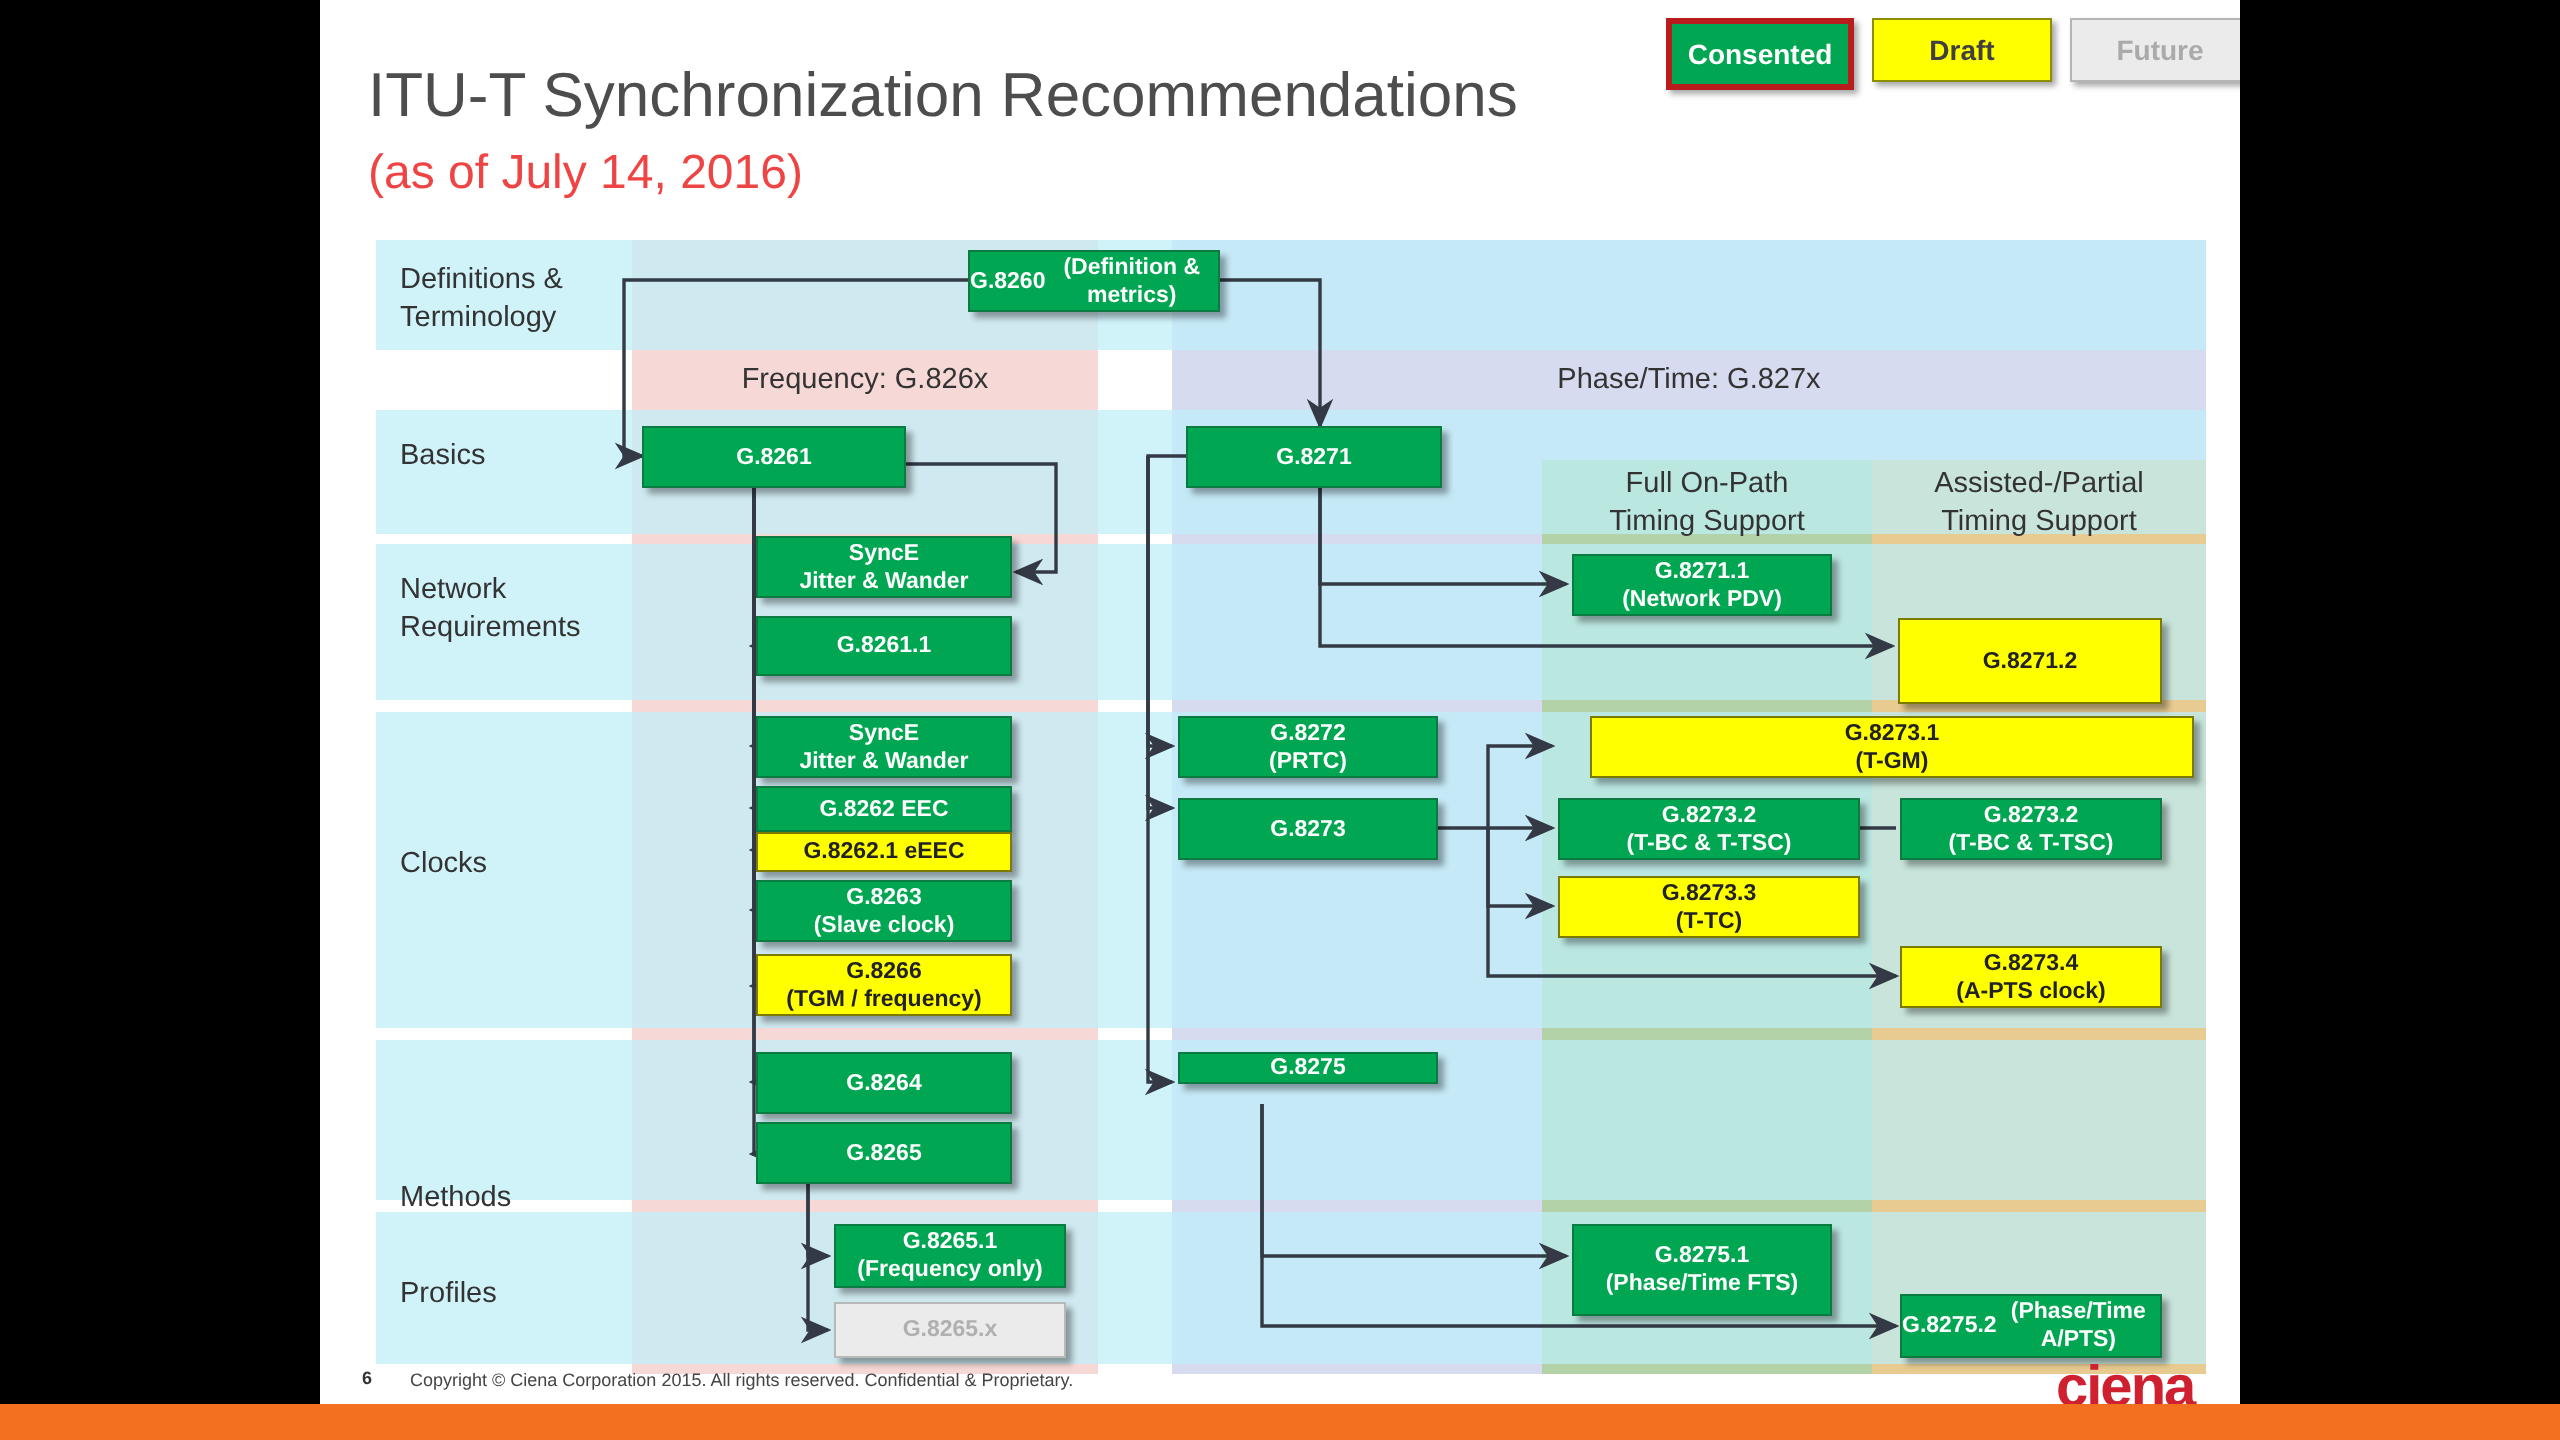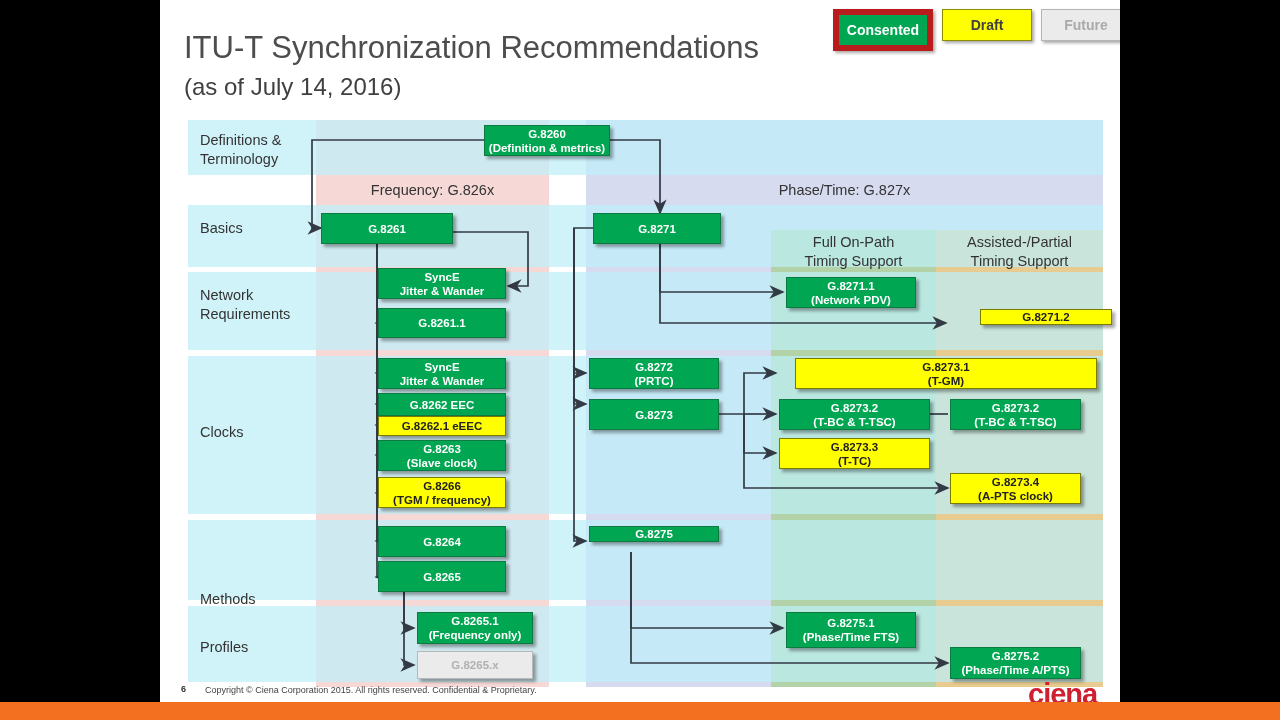--- a/index.html
+++ b/index.html
@@ -15,31 +15,31 @@
     background:#ffffff;
     overflow:hidden;
   }
   
   #legend{position:absolute;top:9px;left:673px;display:flex;gap:9px;}
   .legend-chip{
     width:88px;height:30px;line-height:30px;text-align:center;
     font-size:14px;font-weight:bold;
     box-shadow:2px 2px 3px rgba(0,0,0,.35);
   }
-  .chip-consented{background:#00a651;color:#ffffff;border:6px solid #b91c1c;}
+  .chip-consented{background:#00a651;color:#ffffff;border:3px solid #b91c1c;}
   .chip-draft{background:#ffff00;color:#404040;border:1px solid #8d8d00;}
   .chip-future{background:#ebebeb;color:#aaaaaa;border:1px solid #b5b5b5;}
   
   #title{
     position:absolute;left:24px;top:30px;
     font-size:31px;color:#4d4d4d;font-weight:normal;white-space:nowrap;
   }
   #subtitle{
     position:absolute;left:24px;top:73px;
-    font-size:24px;color:#404040;font-weight:normal;white-space:nowrap;
+    font-size:24px;color:#ef4444;font-weight:normal;white-space:nowrap;
   }
   
   #diagram{
     position:absolute;left:28px;top:120px;width:915px;height:567px;
   }
   .vband{position:absolute;top:0;bottom:0;}
   .rowband{position:absolute;left:0;right:0;}
   .rowlabel{
     position:absolute;left:12px;
     font-size:14.5px;color:#333333;line-height:19px;
@@ -184,21 +184,21 @@
         <path d="M556,294 L556,368 L760,368"></path>
 
         <path d="M742,294 L760,294" marker-end="none"></path>
 
         <path d="M443,432 L443,508 L595,508"></path>
 
         <path d="M443,432 L443,543 L760,543"></path>
       </g>
     </svg>
 
-    <div class="box green" style="left:296px;top:5px;width:126px;height:31px;flex-direction:column;">
+    <div class="box green" style="left:296px;top:5px;width:126px;height:31px;flex-direction:row;">
       <div>G.8260</div>
       <div>(Definition &amp; metrics)</div>
     </div>
 
     <div class="box green" style="left:133px;top:93px;width:132px;height:31px;">
       <div>G.8261</div>
     </div>
 
     <div class="box green" style="left:405px;top:93px;width:128px;height:31px;">
       <div>G.8271</div>
@@ -211,21 +211,21 @@
 
     <div class="box green" style="left:190px;top:188px;width:128px;height:30px;">
       <div>G.8261.1</div>
     </div>
 
     <div class="box green" style="left:598px;top:157px;width:130px;height:31px;flex-direction:column;">
       <div>G.8271.1</div>
       <div>(Network PDV)</div>
     </div>
 
-    <div class="box yellow" style="left:761px;top:189px;width:132px;height:16px;margin-left:31px;">
+    <div class="box yellow" style="left:761px;top:189px;width:132px;height:43px;">
       <div>G.8271.2</div>
     </div>
 
     <div class="box green" style="left:190px;top:238px;width:128px;height:31px;flex-direction:column;">
       <div>SyncE</div>
       <div>Jitter &amp; Wander</div>
     </div>
 
     <div class="box green" style="left:190px;top:273px;width:128px;height:23px;">
       <div>G.8262 EEC</div>
@@ -293,26 +293,26 @@
 
     <div class="box green" style="left:229px;top:492px;width:116px;height:32px;flex-direction:column;">
       <div>G.8265.1</div>
       <div>(Frequency only)</div>
     </div>
 
     <div class="box grey" style="left:229px;top:531px;width:116px;height:28px;">
       <div>G.8265.x</div>
     </div>
 
-    <div class="box green" style="left:598px;top:492px;width:130px;height:36px;flex-direction:column;text-align:right;">
+    <div class="box green" style="left:598px;top:492px;width:130px;height:46px;flex-direction:column;text-align:right;">
       <div>G.8275.1</div>
       <div>(Phase/Time FTS)</div>
     </div>
 
-    <div class="box green" style="left:762px;top:527px;width:131px;height:32px;flex-direction:column;">
+    <div class="box green" style="left:762px;top:527px;width:131px;height:32px;">
       <div>G.8275.2</div>
       <div>(Phase/Time A/PTS)</div>
     </div>
 
   </div>
 
   <div id="footnum">6</div>
   <div id="copyright">Copyright © Ciena Corporation 2015. All rights reserved. Confidential &amp; Proprietary.</div>
   <div id="logo">ciena</div>
   <div id="orangebar"></div>

